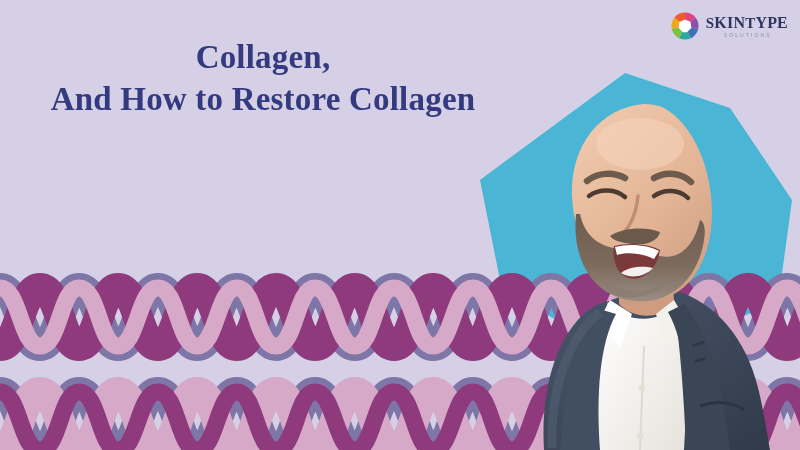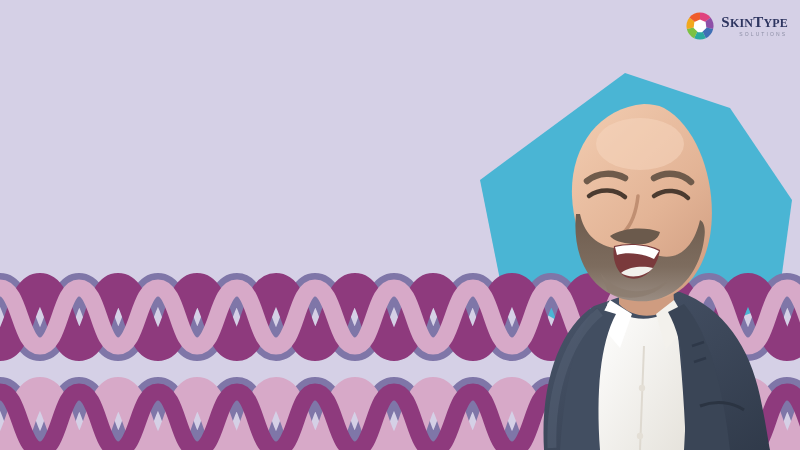--- a/index.html
+++ b/index.html
@@ -98,21 +98,21 @@
   }
   .logo-word {
     font-family: "Liberation Serif", serif;
     font-size: 15px;
     font-weight: bold;
     color: #2e3560;
     letter-spacing: 0.2px;
     white-space: nowrap;
   }
   .logo-word .cap { font-size: 15px; }
-  .logo-word .sml { font-size: 12px; }
+  .logo-word .sml { font-size: 16px; }
   .logo-sub {
     font-family: "Liberation Sans", sans-serif;
     font-size: 5px;
     color: #8d8fa6;
     letter-spacing: 2.1px;
     margin-top: 2px;
     margin-left: 18px;
     white-space: nowrap;
   }
 </style>
@@ -414,20 +414,24 @@
         <path d="M 167 151 C 181 147, 201 149, 211 155 L 206 163 C 194 157, 178 156, 169 159 Z" fill="#ffffff"></path>
 
         <path d="M 173 177 C 182 183, 197 181, 205 172 C 196 170, 182 170, 173 177 Z" fill="#f2f0ec"></path>
 
         <path d="M 152 176 C 168 200, 204 202, 224 180 C 212 200, 182 208, 160 196 Z" fill="#8a7a6e" opacity="0.7"></path>
 
       </g>
     </svg>
   </div>
 
+  <div class="headline">
+    <span class="line1">Collagen,</span>
+    <span class="line2">And How to Restore Collagen</span>
+  </div>
 
   <div class="logo">
     <span class="logo-mark">
       <svg viewBox="0 0 60 60" width="30" height="30" xmlns="http://www.w3.org/2000/svg">
         <g transform="translate(30,30)">
 
           <g>
             <path d="M 0 -27 A 27 27 0 0 1 21.1 -16.9 L 0 0 Z" fill="#e0437f"></path>
             <path d="M 21.1 -16.9 A 27 27 0 0 1 26.3 6.0 L 0 0 Z" fill="#8e4fa8"></path>
             <path d="M 26.3 6.0 A 27 27 0 0 1 11.7 24.3 L 0 0 Z" fill="#3f6fb5"></path>

